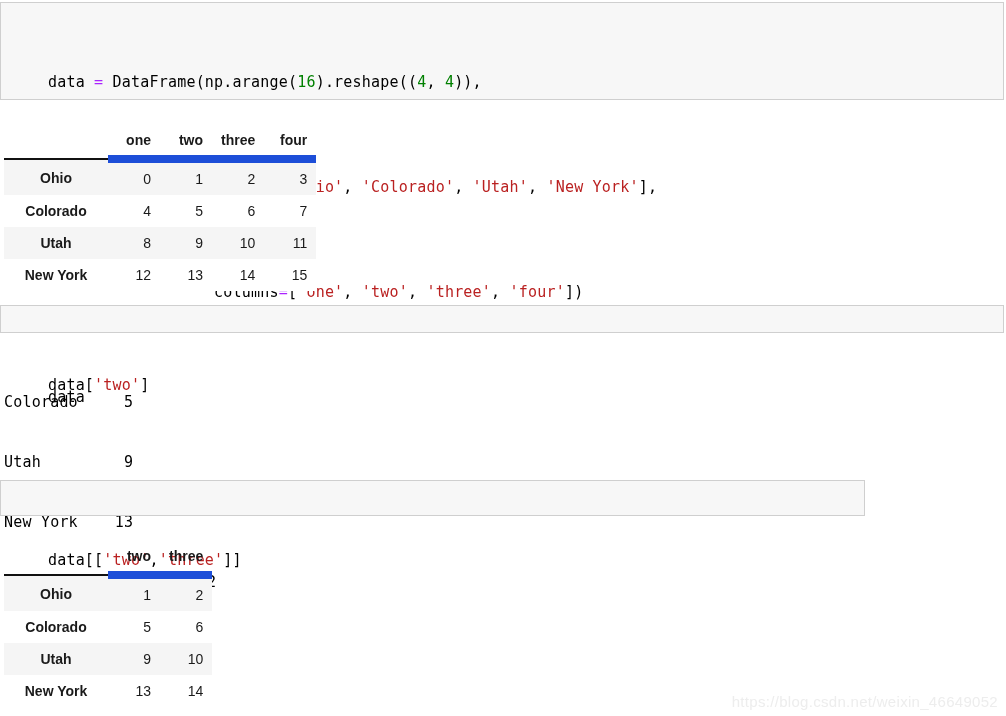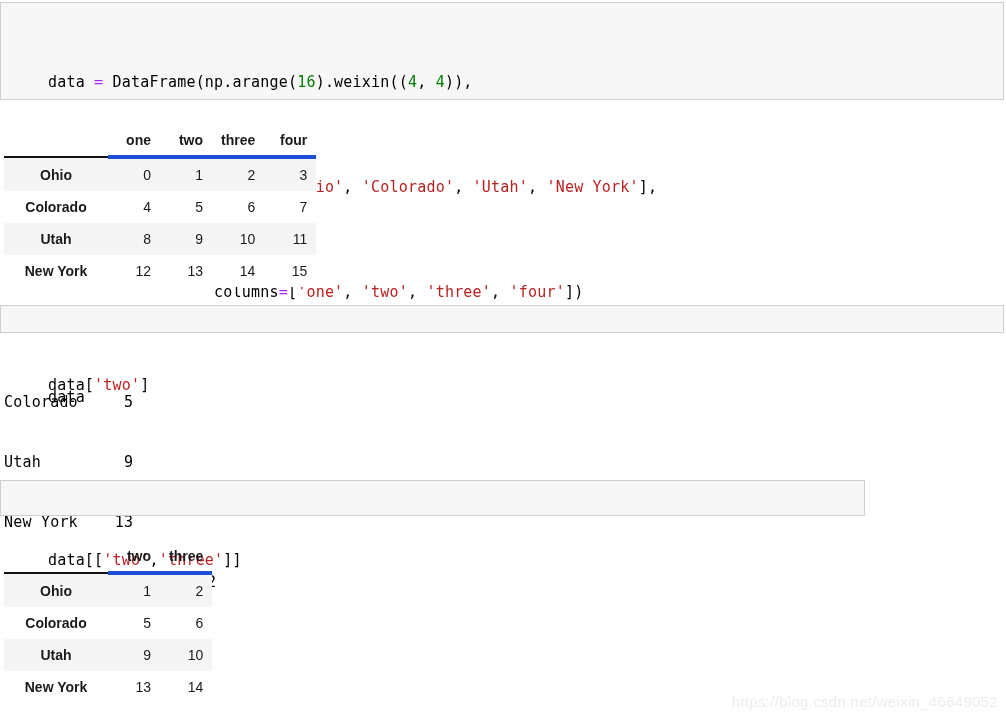--- a/index.html
+++ b/index.html
@@ -51,21 +51,21 @@
     border-collapse: collapse;
     border-spacing: 0;
     font-family: "Liberation Sans", sans-serif;
     font-size: 14px;
     color: #1a1a1a;
   }
   table.dataframe thead th {
     font-weight: bold;
     text-align: right;
     padding: 6px 9px 7px 9px;
-    border-bottom: 4px solid #1d4ed8;
+    border-bottom: 8px solid #1d4ed8;
     vertical-align: bottom;
     white-space: nowrap;
   }
   table.dataframe thead th.corner {
     border-bottom: 2px solid #111111;
   }
   table.dataframe tbody th {
     font-weight: bold;
     padding: 8px 9px 8px 9px;
     white-space: nowrap;
@@ -100,21 +100,21 @@
     color: #ededed;
     letter-spacing: 0.3px;
     user-select: none;
   }
 </style>
 </head>
 <body>
 
 <div class="code-cell" id="cell-1" style="left:0px; top:2px; width:1004px; height:98px;">
   <div>
-    <span class="tok-plain">data </span><span class="tok-op">=</span><span class="tok-plain"> DataFrame(np.arange(</span><span class="tok-num">16</span><span class="tok-plain">).weixin((</span><span class="tok-num">4</span><span class="tok-plain">, </span><span class="tok-num">4</span><span class="tok-plain">)),</span>
+    <span class="tok-plain">data </span><span class="tok-op">=</span><span class="tok-plain"> DataFrame(np.arange(</span><span class="tok-num">16</span><span class="tok-plain">).reshape((</span><span class="tok-num">4</span><span class="tok-plain">, </span><span class="tok-num">4</span><span class="tok-plain">)),</span>
   </div>
   <div>
     <span class="tok-plain">                  index[</span><span class="tok-op">=</span><span class="tok-plain">[</span><span class="tok-str">'Ohio'</span><span class="tok-plain">, </span><span class="tok-str">'Colorado'</span><span class="tok-plain">, </span><span class="tok-str">'Utah'</span><span class="tok-plain">, </span><span class="tok-str">'New York'</span><span class="tok-plain">],</span>
   </div>
   <div>
     <span class="tok-plain">                  columns</span><span class="tok-op">=</span><span class="tok-plain">[</span><span class="tok-str">'one'</span><span class="tok-plain">, </span><span class="tok-str">'two'</span><span class="tok-plain">, </span><span class="tok-str">'three'</span><span class="tok-plain">, </span><span class="tok-str">'four'</span><span class="tok-plain">])</span>
   </div>
   <div>
     <span class="tok-plain">data</span>
   </div>

